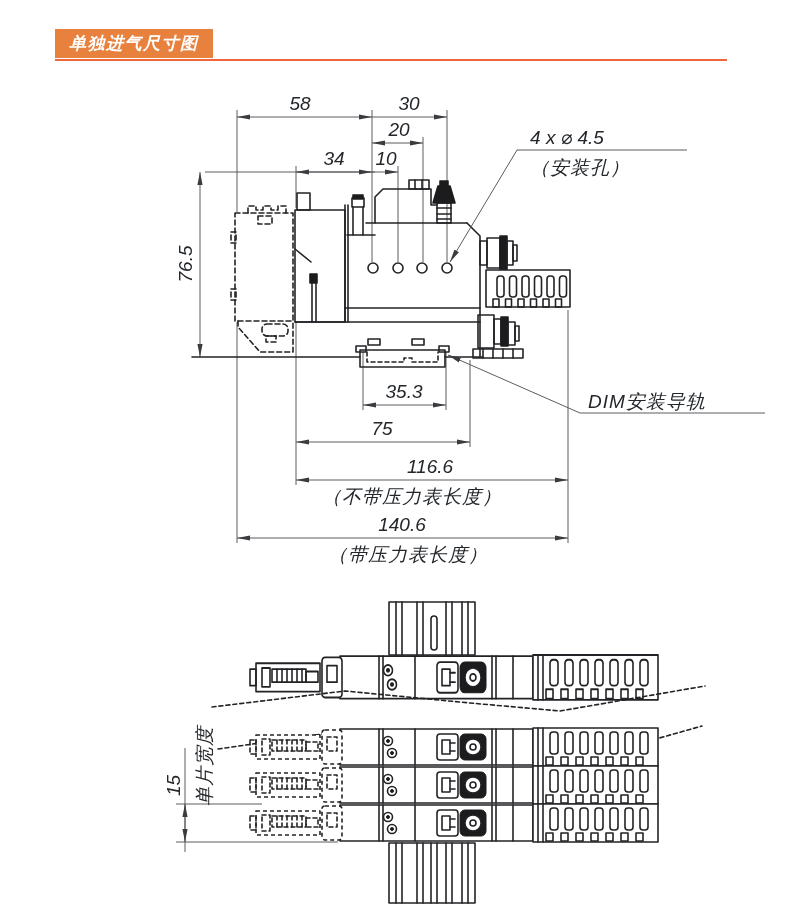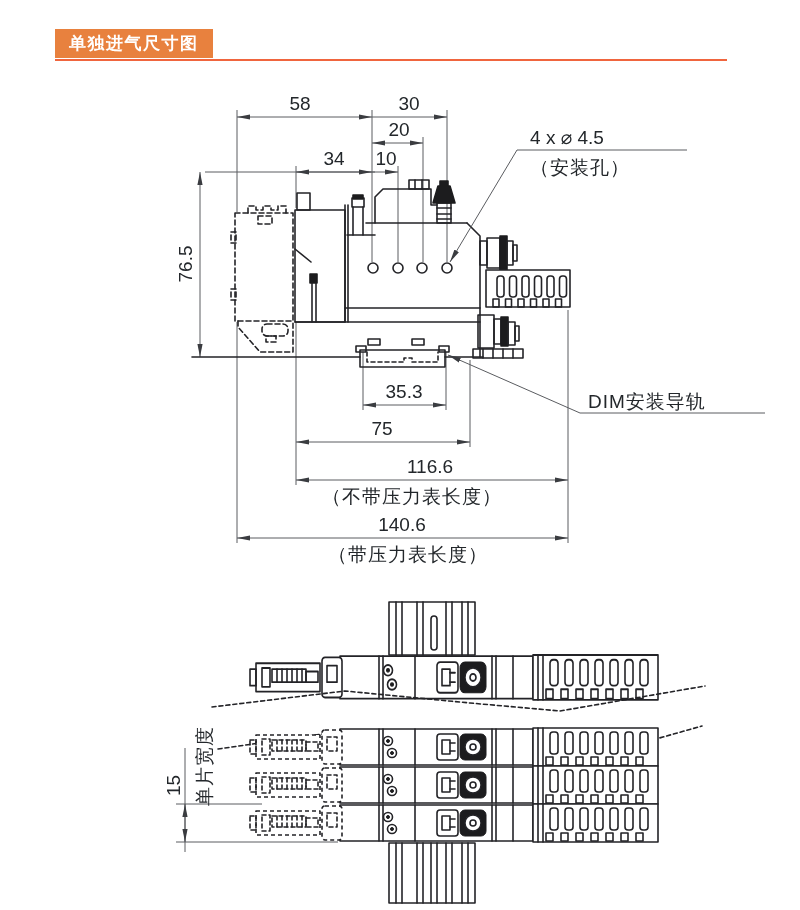--- a/index.html
+++ b/index.html
@@ -1,17 +1,17 @@
 <!DOCTYPE html>
 <html><head>
 <meta charset="utf-8">
 <style>
   html,body{margin:0;padding:0;background:#ffffff;}
   .page{position:relative;width:800px;height:910px;background:#fff;overflow:hidden;
-        font-family:"Liberation Sans","DejaVu Sans",sans-serif;}
+        font-family:"Liberation Sans","DejaVu Sans",sans-serif;font-style:italic;}
   .hdr-bar{position:absolute;left:55px;top:29px;height:29px;padding:0 14px;
            display:flex;align-items:center;color:#fff;font-size:17px;font-weight:bold;
            letter-spacing:1.5px;}
   .hdr-rule{position:absolute;left:55px;top:59px;width:672px;height:2px;}
   svg text{fill:#23272b;}
   .dimtxt{font-size:19px;}
   .cjk{font-size:19px;letter-spacing:1px;}
   .thin{stroke:#5a5c60;stroke-width:1;fill:none;}
   .out{stroke:#232327;stroke-width:1.6;fill:none;stroke-linejoin:round;stroke-linecap:round;}
   .outw{stroke:#232327;stroke-width:1.6;fill:#ffffff;stroke-linejoin:round;}

